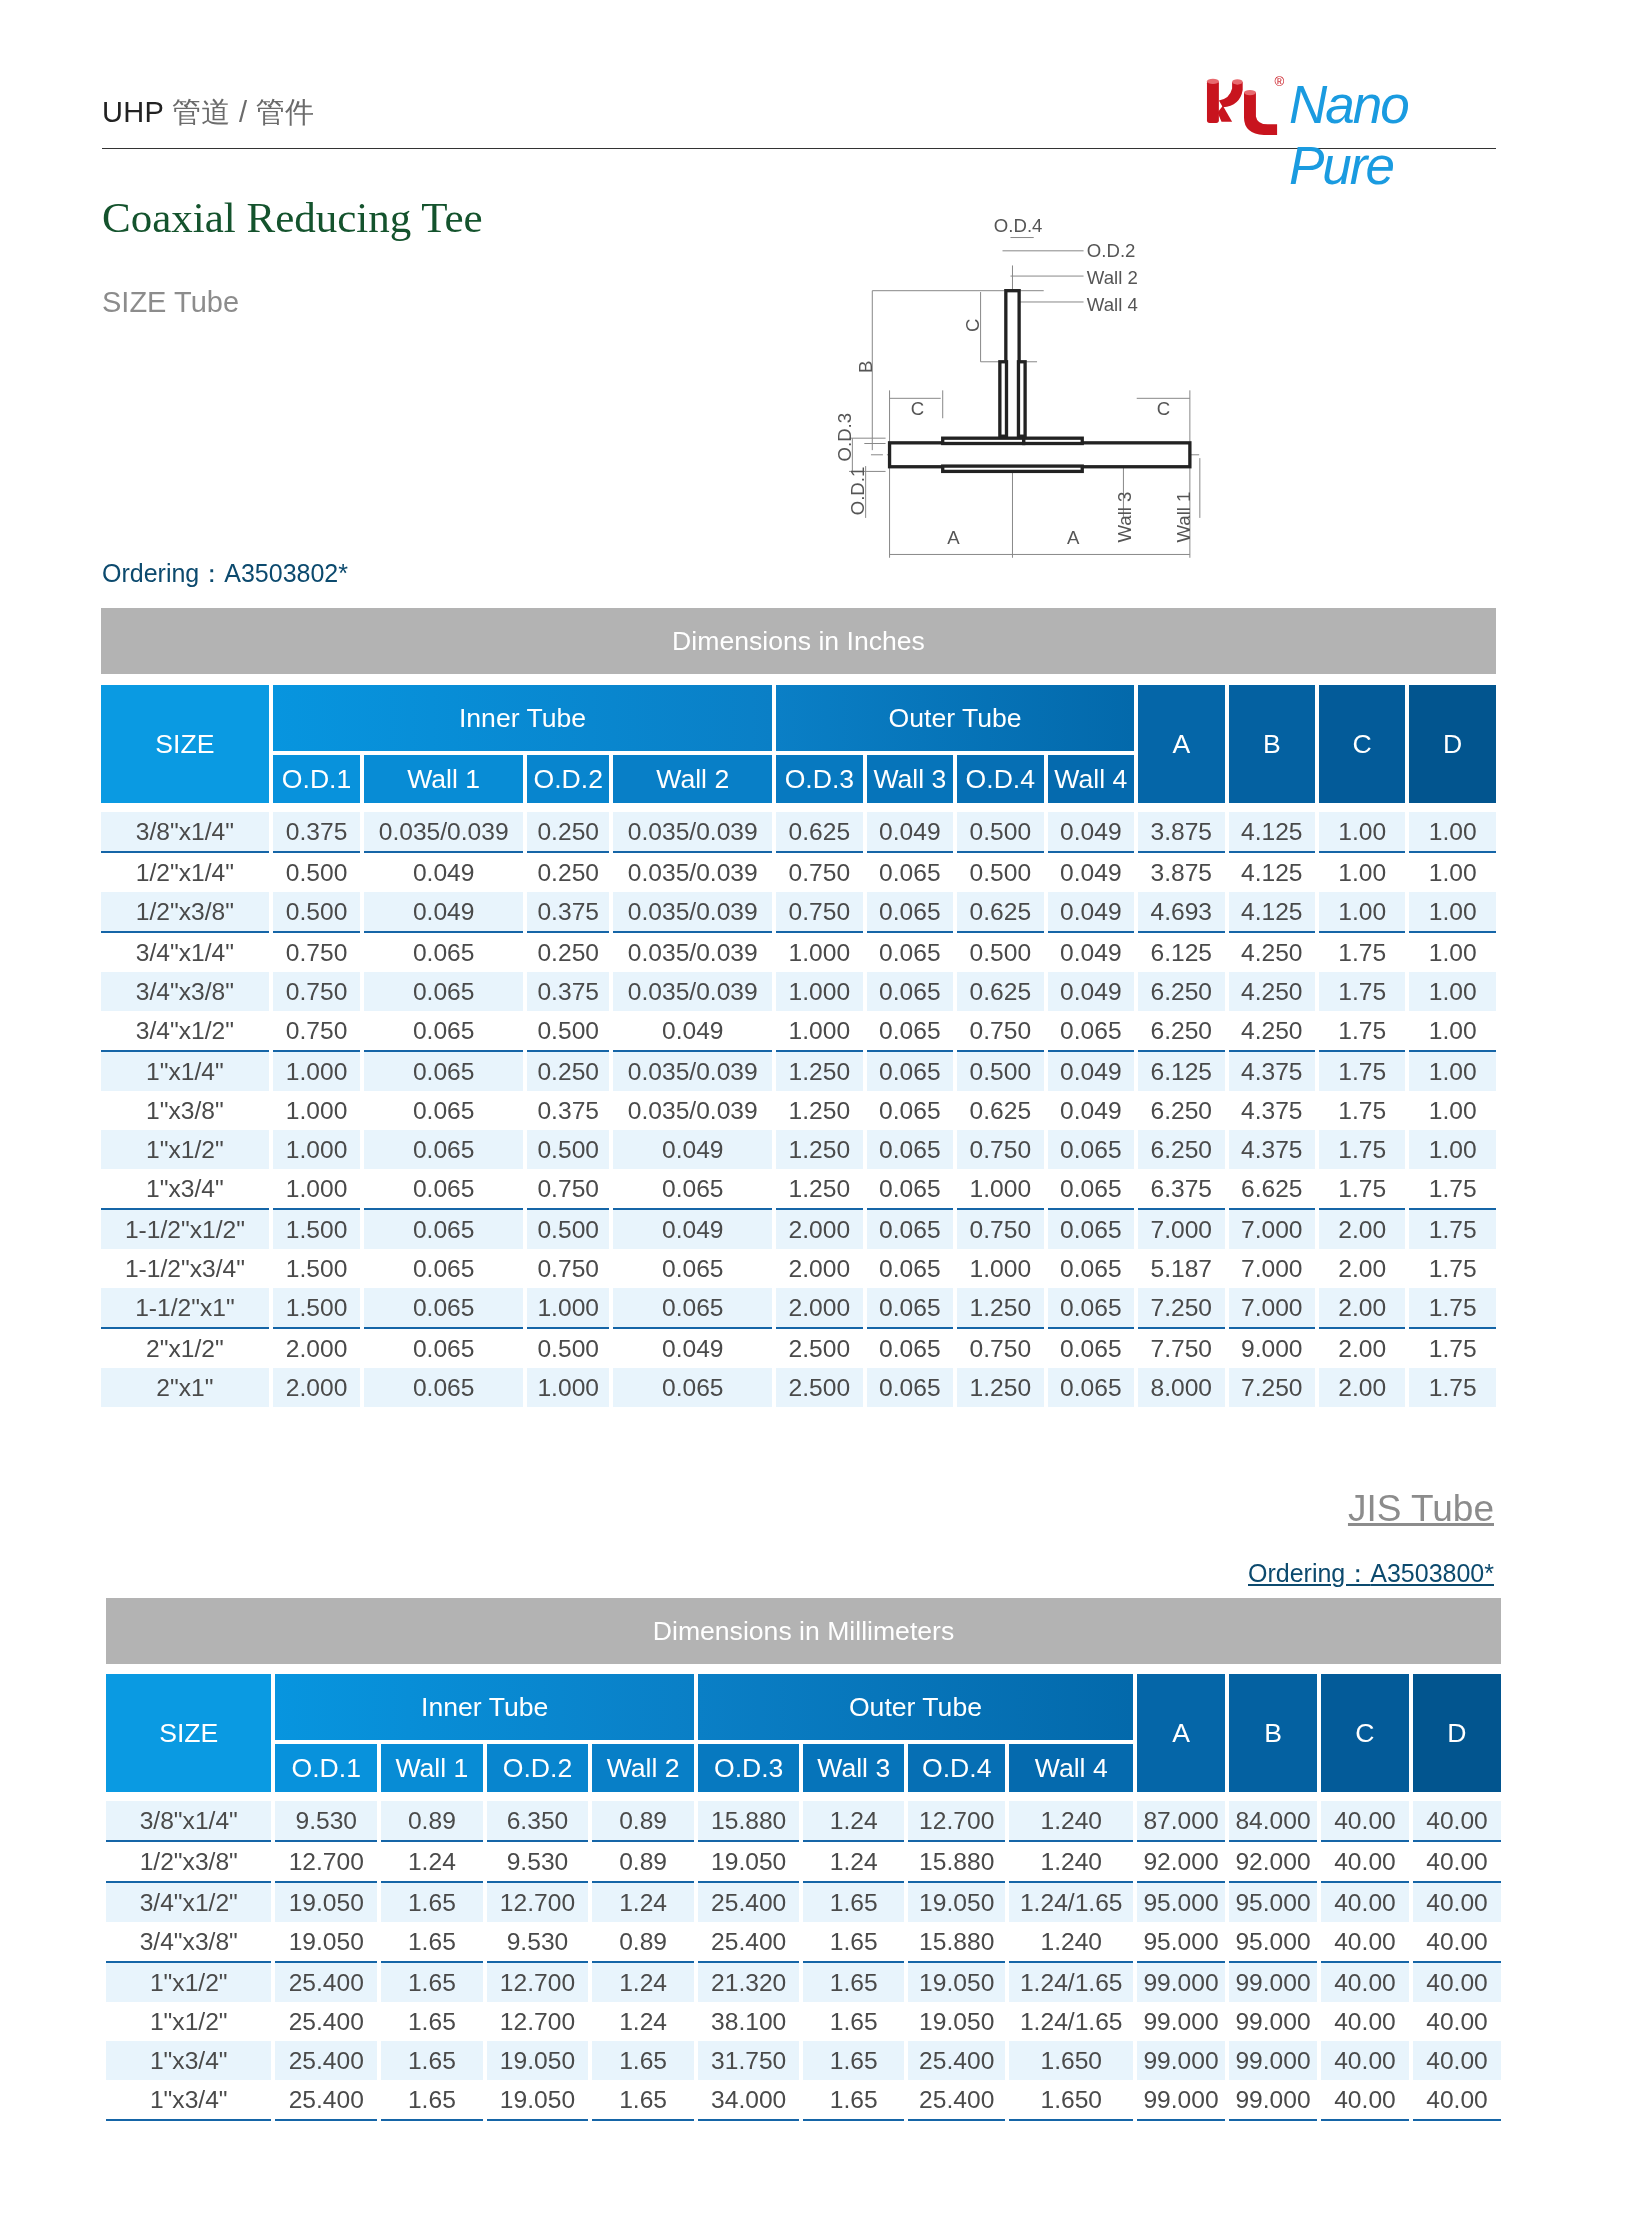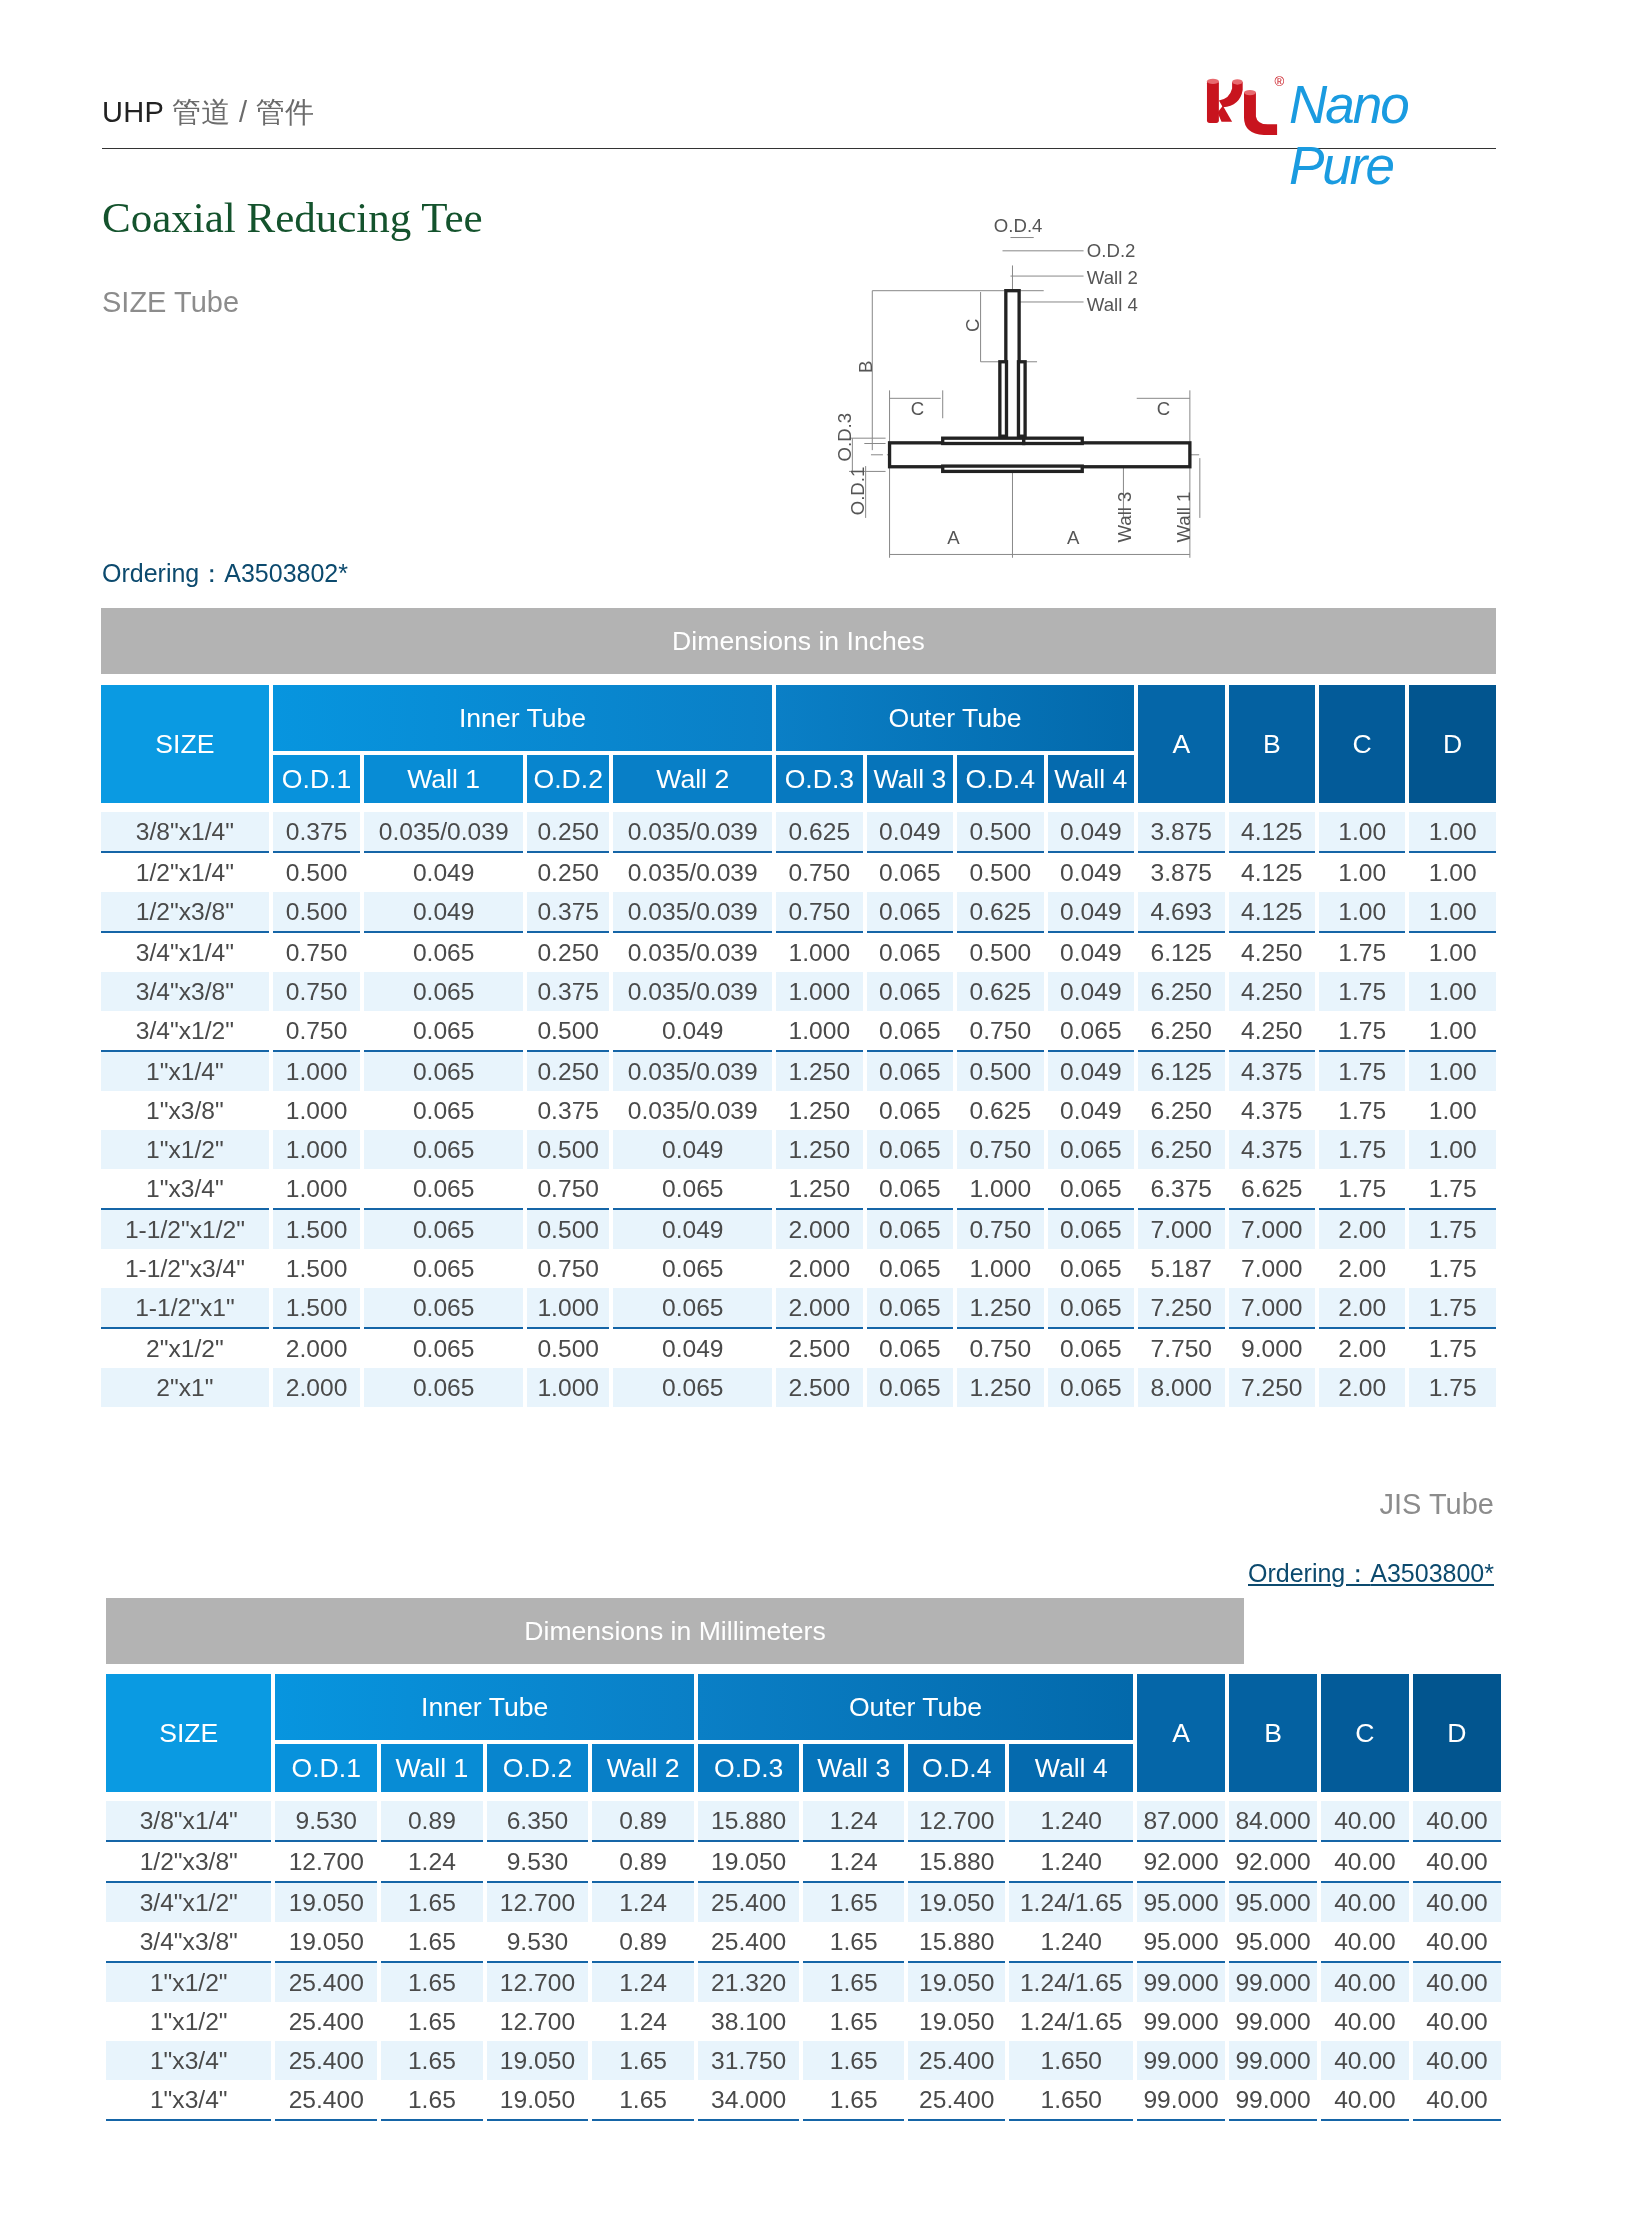--- a/index.html
+++ b/index.html
@@ -35,21 +35,21 @@
   table.spec thead tr.r2 th { height:48px; border-top:4px solid #fff; }
   table.spec td { font-size:24.6px; color:#4a4a4a; text-align:center; height:39px; padding:0;
                   vertical-align:middle; }
   table.spec tbody tr.shade td { background:#e8f4fc; }
   table.spec tbody tr.sep td { border-bottom:2.7px solid #1565a7; }
   table.spec tbody tr.first td { border-top:9.3px solid #fff; }
 
   .t1 { left:97px; top:685px; width:1403px; }
   .t2 { left:102px; top:1674px; width:1403px; }
 
-  .jis { right:156px; top:1488px; font-size:29px; color:#8c8c8c; }
+  .jis { right:156px; top:1488px; font-size:37px; color:#8c8c8c;text-decoration:underline; }
   .ordering-2 { right:156px; top:1557px;text-decoration:underline; }
 </style>
 </head>
 <body>
 
 <div class="abs hdr-title">
   <span>UHP</span>
   <span class="cn">管道 / 管件</span>
 </div>
 <div class="abs hdr-rule"></div>
@@ -399,21 +399,21 @@
         <td>1.75</td>
       </tr>
     </tbody>
 </table>
 
 <div class="abs jis">JIS Tube</div>
 <div class="abs ordering ordering-2">
   <span>Ordering：</span><span>A3503800*</span>
 </div>
 
-<div class="abs gray-bar" style="left:106px; top:1598px; width:1138px; height:66px;">Dimensions in Millimeters</div>
+<div class="abs gray-bar" style="left:106px; top:1598px; width:1395px; height:66px;">Dimensions in Millimeters</div>
 
 <table class="spec t2">
   <colgroup>
     <col style="width:158px">
       <col style="width:97px">
       <col style="width:97px">
       <col style="width:97px">
       <col style="width:97px">
     <col style="width:97px">
       <col style="width:96px">

